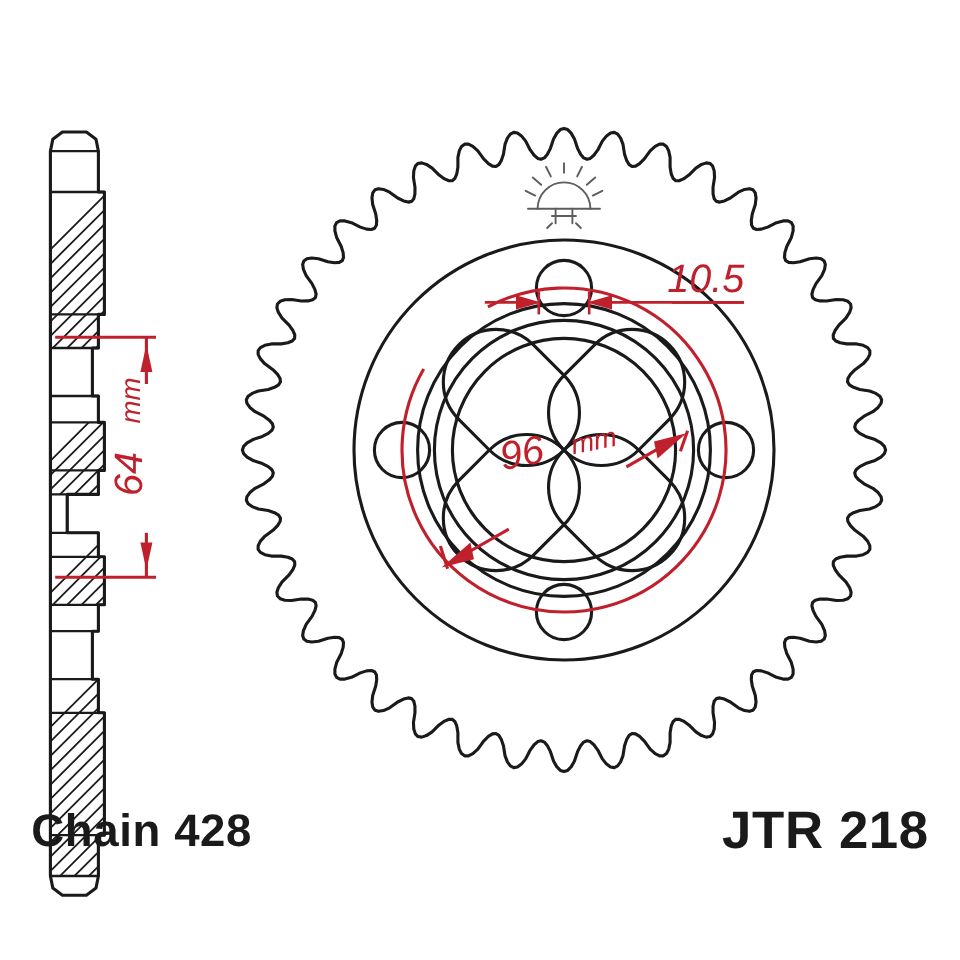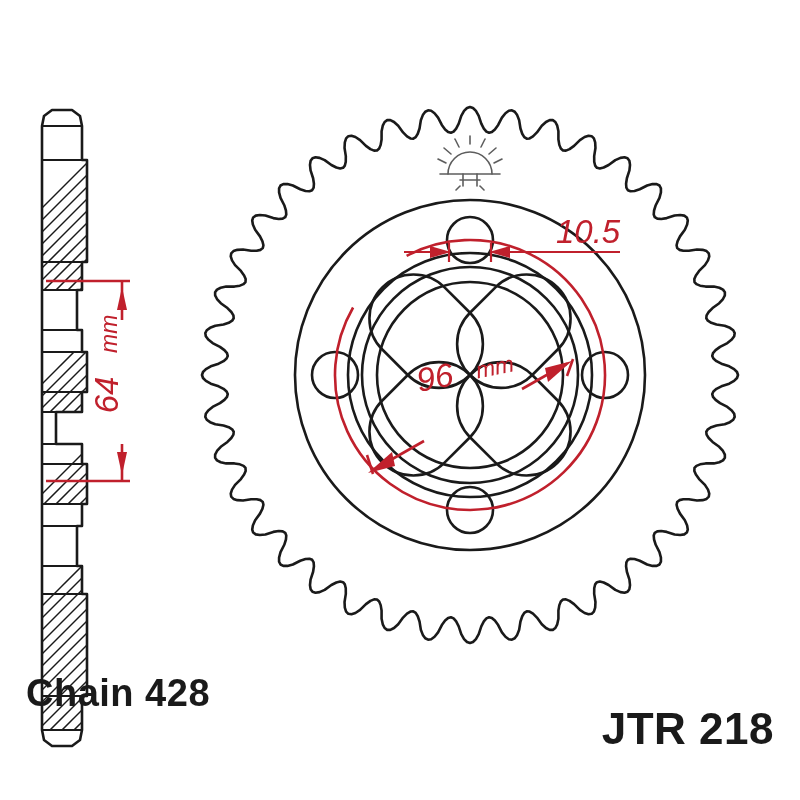--- a/index.html
+++ b/index.html
@@ -86,21 +86,20 @@
     white-space: nowrap;
   }
   #caption-left {
     left: 26px;
     top: 672px;
   }
   #caption-right {
     right: 26px;
     top: 668px;
     font-size: 44px;
-    margin-top: 36px;
   }
 </style>
 </head>
 <body>
 
 <div id="page">
 
   <svg class="drawing" viewBox="0 0 800 800">
 
     <g>

